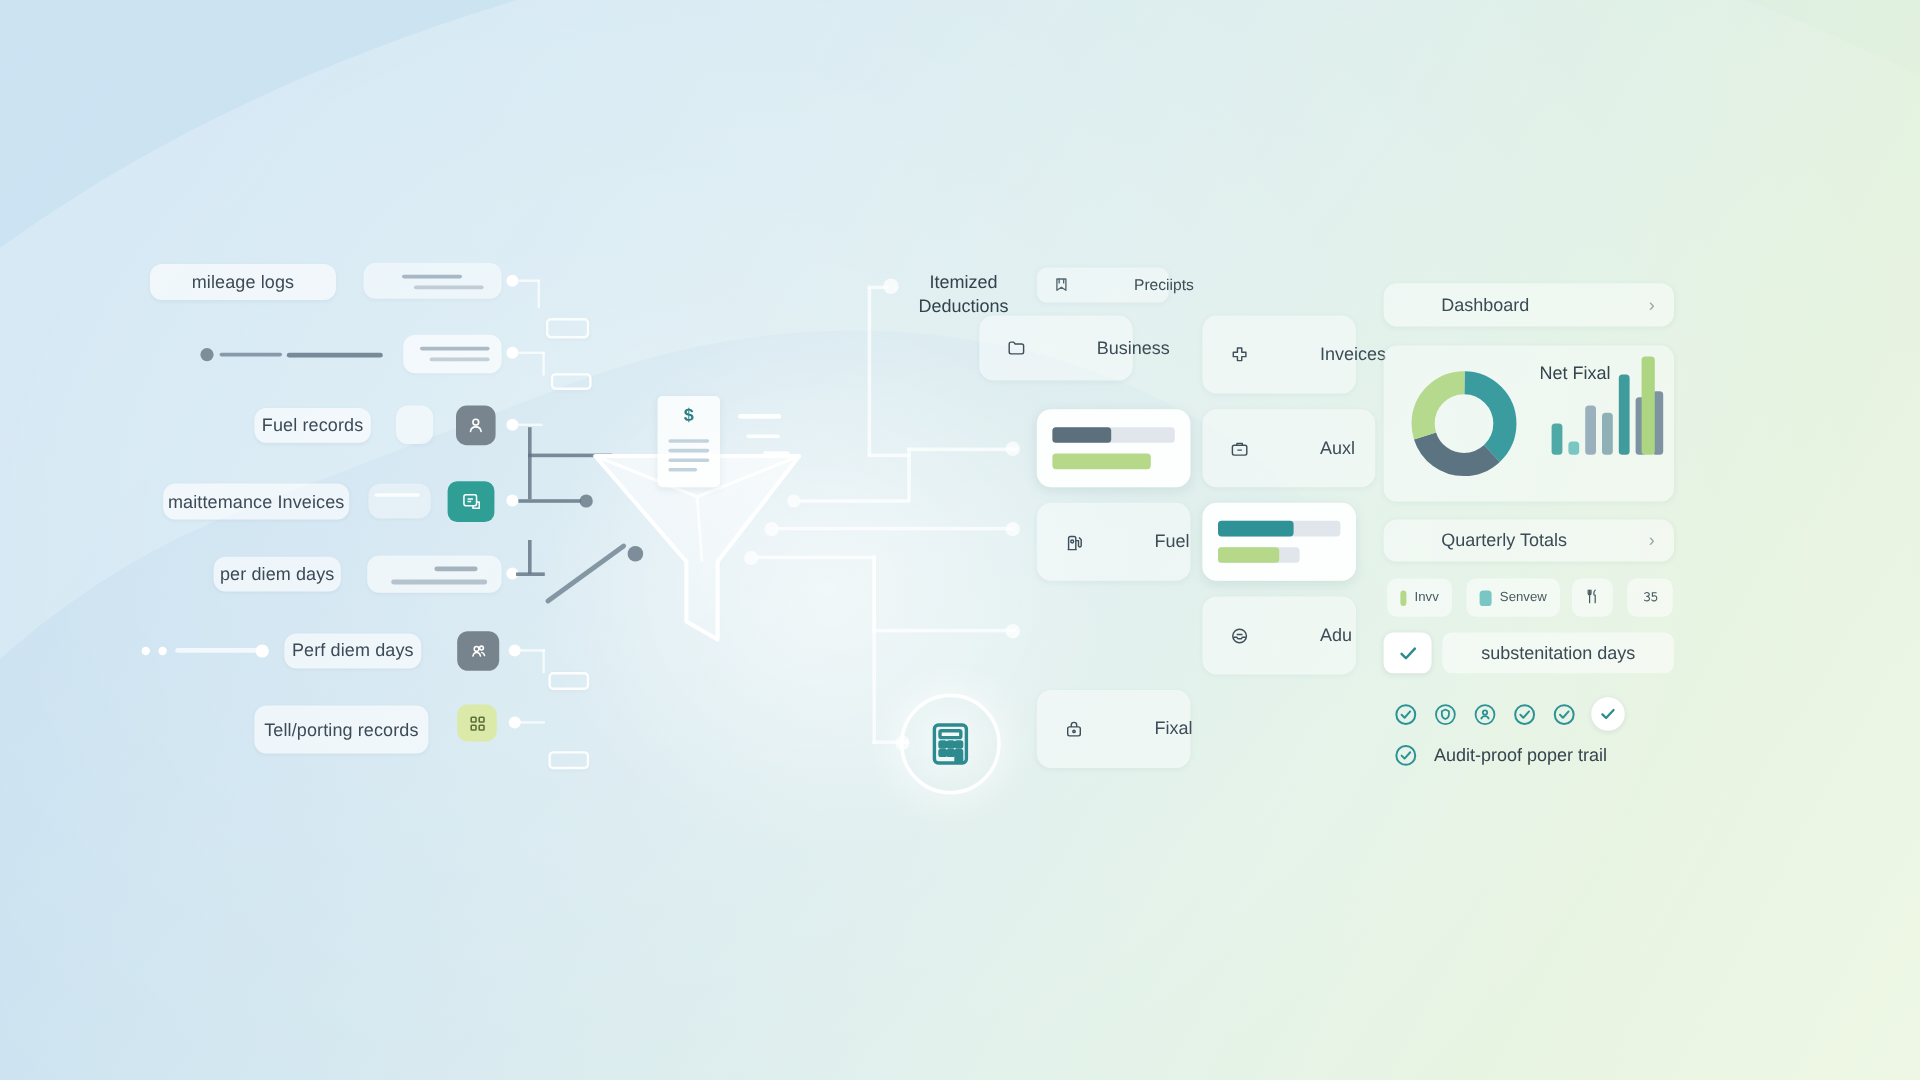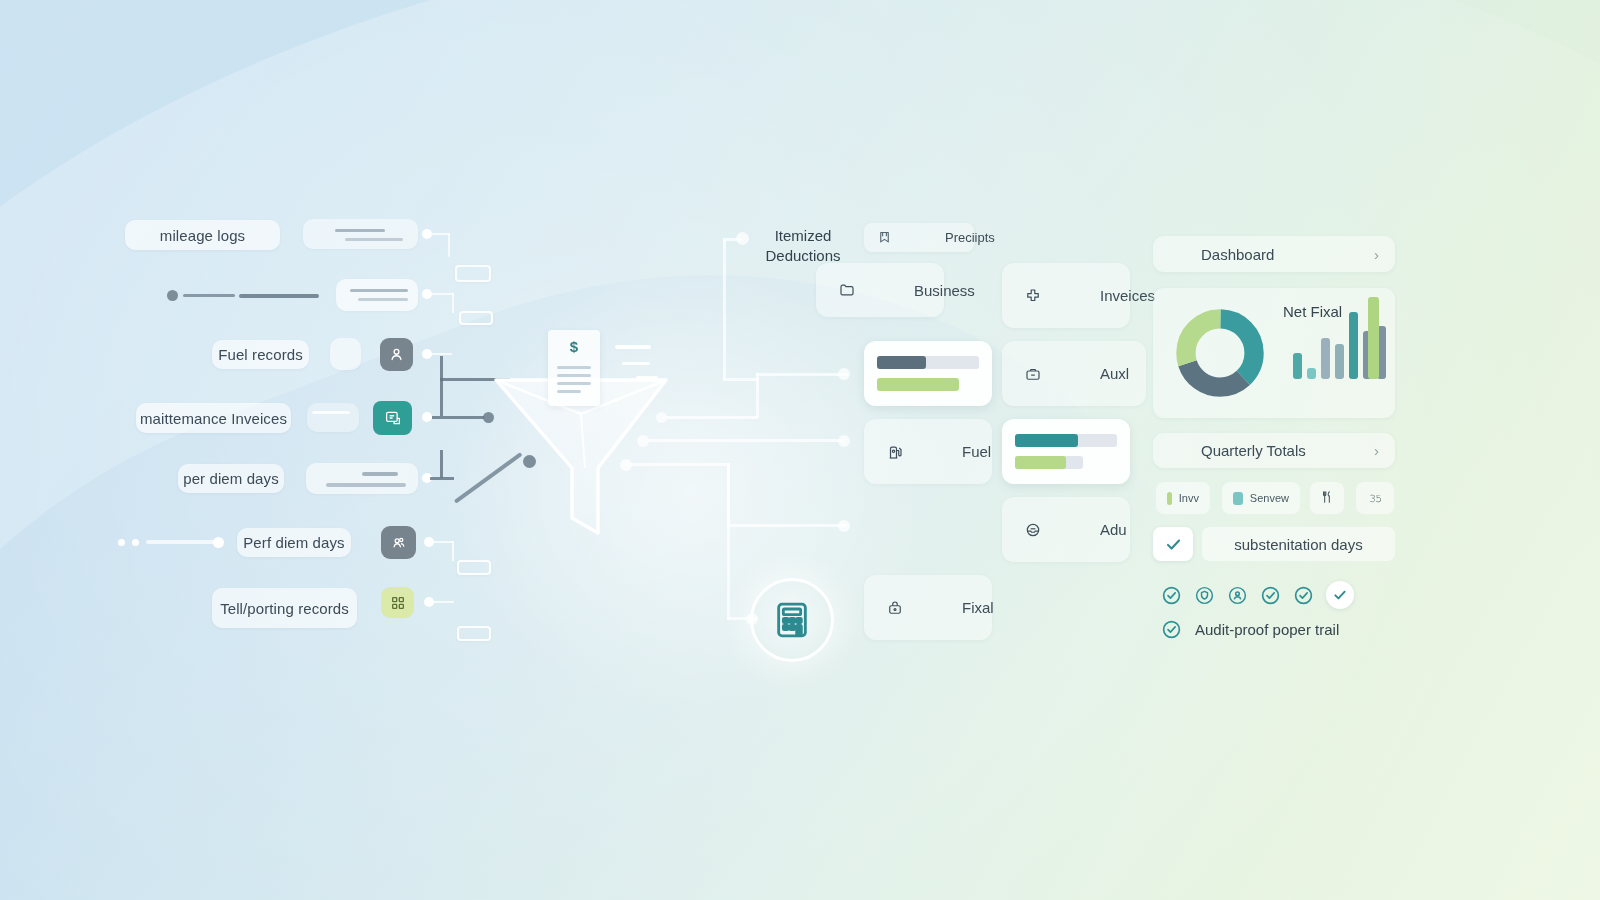--- a/index.html
+++ b/index.html
@@ -476,21 +476,21 @@
   </div>
   <div class="legend" style="left:1310px;top:482px;width:34px;justify-content:center;padding:0;">
     <span>
       <svg width="14" height="14" viewBox="0 0 24 24" fill="none" stroke="#4a5a62" stroke-width="1.8" stroke-linecap="round">
         <path d="M8 3v8M8 11v10M6 3v5a2 2 0 0 0 4 0V3"></path>
           <path d="M16 3c-1.6 1.4-2 3.4-2 5.2 0 1.4.8 2.3 2 2.3v10.5"></path>
       </svg>
     </span>
   </div>
   <div class="legend" style="left:1356px;top:482px;width:38px;justify-content:center;padding:0;">
-    <span style="font-size:11px;color:#4a5a62;letter-spacing:-1px;">𝟹𝟻</span>
+    <span style="font-size:11px;color:#4a5a62;letter-spacing:-1px;font-weight:bold;">𝟹𝟻</span>
   </div>
 
   <div class="checkrow" style="left:1153px;top:527px;">
     <span class="checkbox">
       <svg width="19" height="19" viewBox="0 0 24 24" fill="none" stroke="#2d8a8f" stroke-width="2.6" stroke-linecap="round" stroke-linejoin="round">
         <path d="M5 12.5l4.6 4.6L19 7"></path>
       </svg>
     </span>
     <span class="field" style="width:193px;">substenitation days</span>
   </div>

